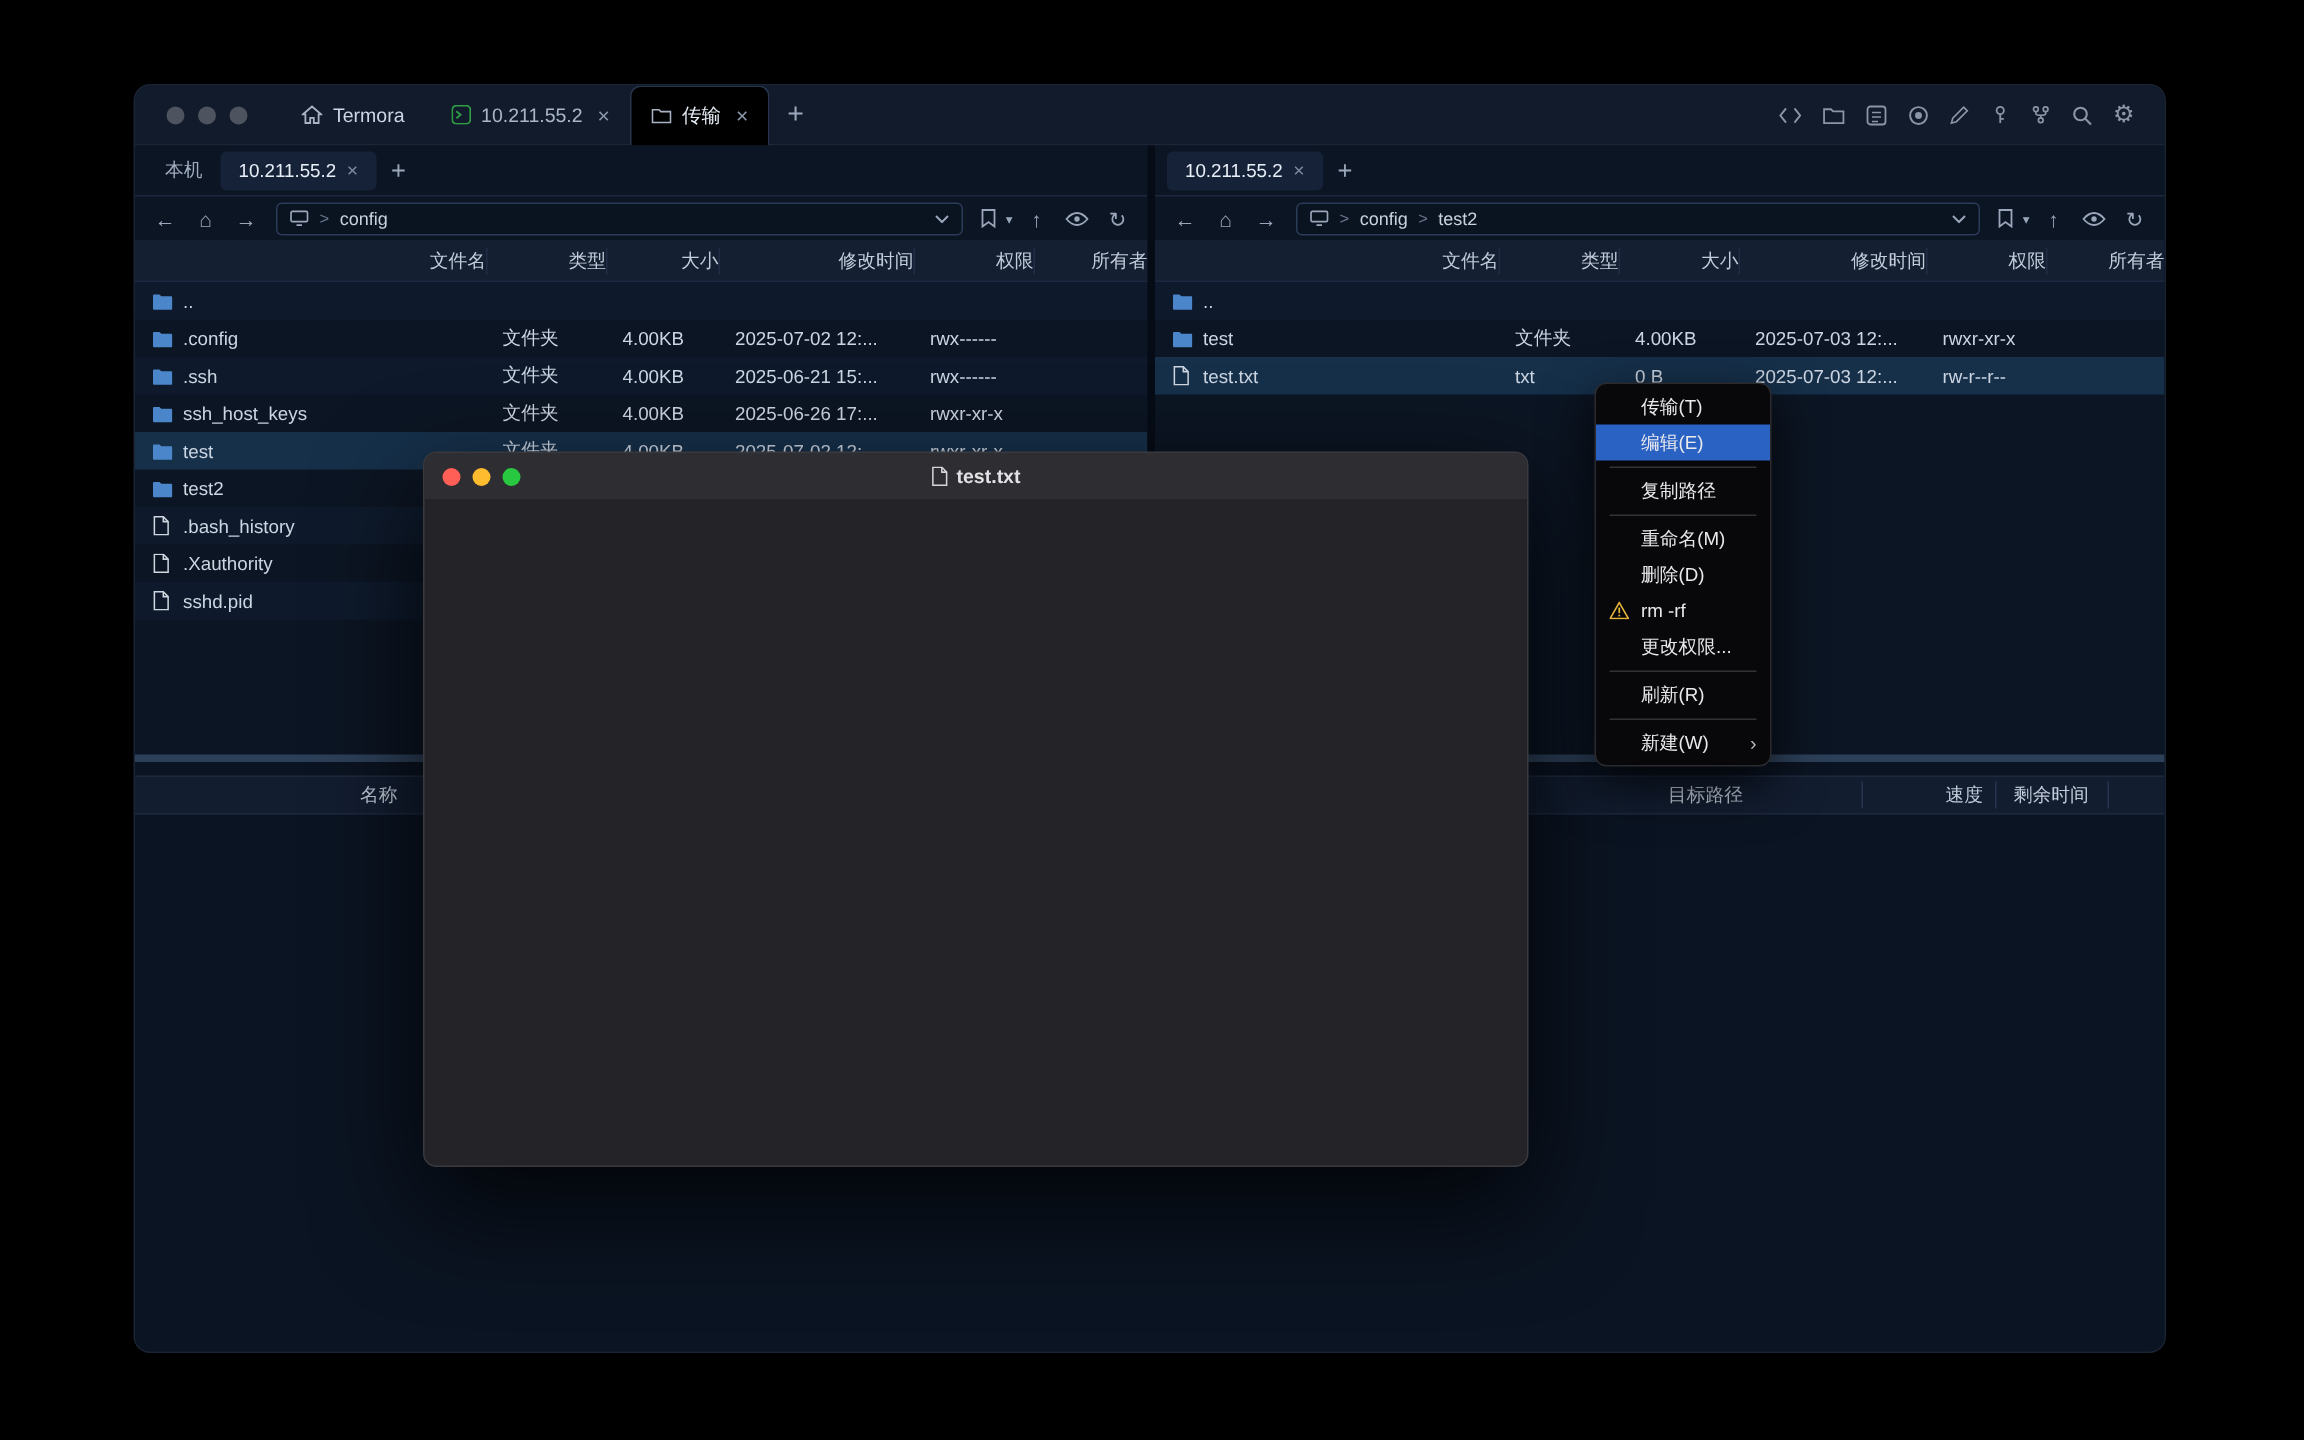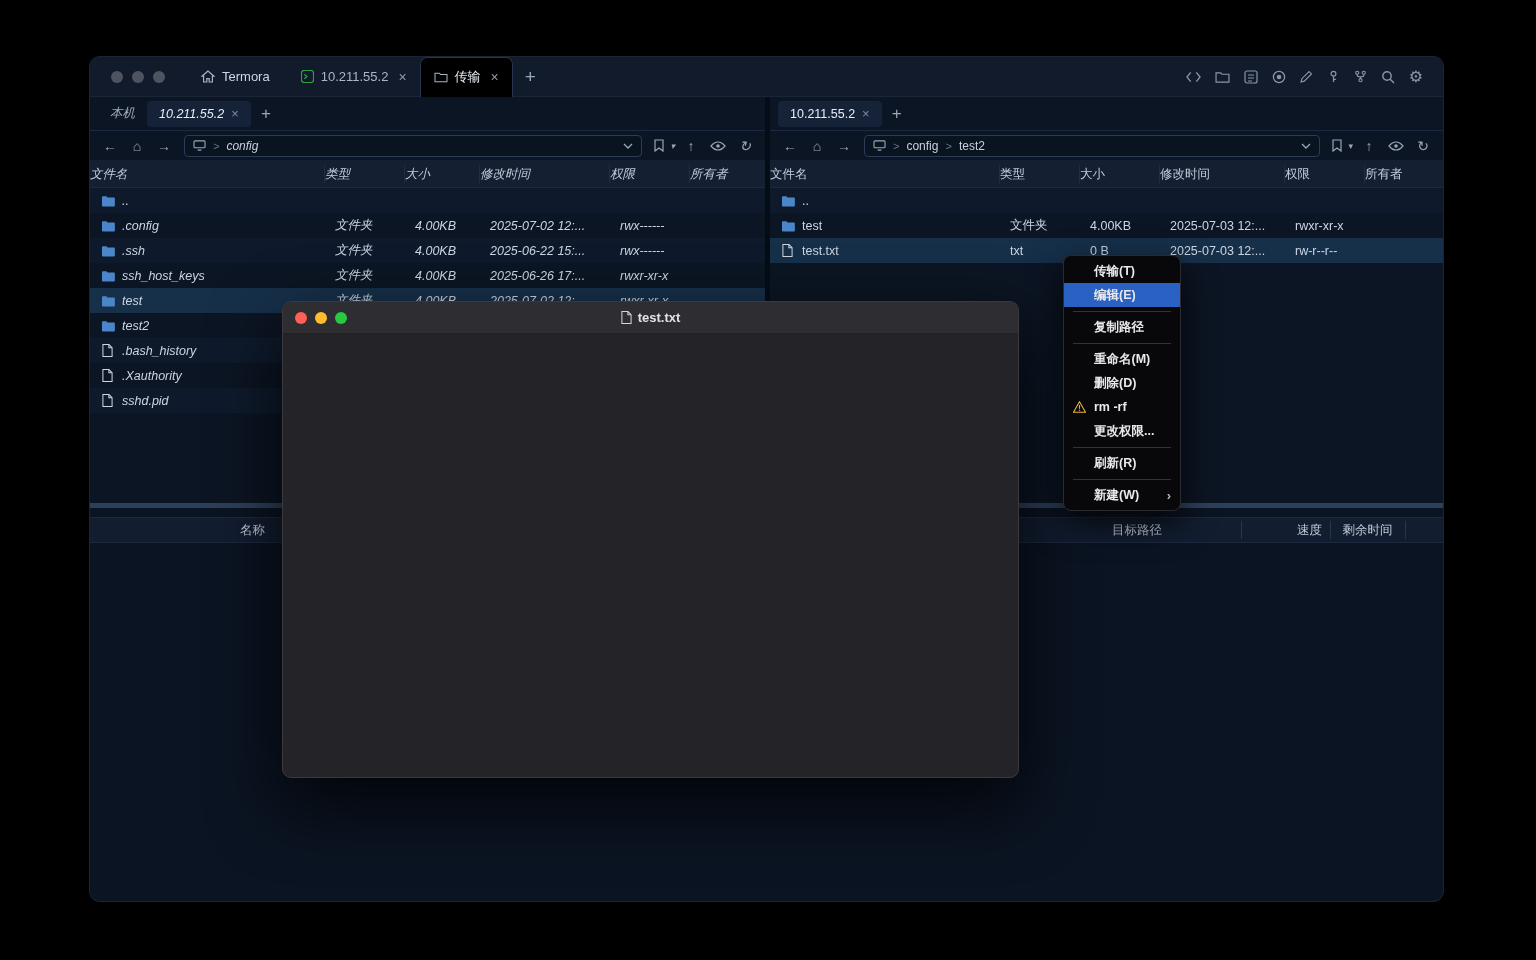--- a/index.html
+++ b/index.html
@@ -24,21 +24,21 @@
                  border-radius:7px 7px 0 0; color:#e7edf6; }
   .tclose { color:#8d98ab; font-size:14px; margin-left:3px; }
   .newtab { color:#9aa7bb; font-size:19px; margin-left:12px; font-weight:300; }
   .tb-icons { margin-left:auto; display:flex; align-items:center; gap:14px;
               padding-right:20px; color:#8a95a8; }
   .tb-icons .gear { font-size:16px; line-height:1; }
 
   
   .panes { position:absolute; left:0; top:40px; width:1353px; height:406px; display:flex; }
   .pane { display:flex; flex-direction:column; background:#0c1523; }
-  .pane.left { width:675px;font-style:italic; }
+  .pane.left { width:675px; }
   .pane.right { width:673px; }
   .vsplit { width:5px; background:#060c16; }
 
   .subtabs { height:34px; display:flex; align-items:center; padding:0 8px;
              border-bottom:1px solid #1d2940; }
   .stab { height:26px; display:flex; align-items:center; gap:7px; padding:0 12px;
           font-size:12.5px; color:#9fabbe; border-radius:4px; }
   .stab.active { color:#e8eef7; background:#152238; }
   .sclose { color:#7f8ba0; font-size:13px; }
   .snew { color:#9aa7bb; font-size:17px; margin-left:10px; font-weight:300; }
@@ -51,21 +51,21 @@
   .psep { color:#67758c; font-size:11px; }
   .pchev { margin-left:auto; display:flex; }
   .toolico { display:flex; align-items:center; color:#9aa7bb; padding:0 3px; }
   .ddarrow { font-size:9px; color:#9aa7bb; margin-left:-2px; }
 
   
   .lgrid { display:grid; grid-template-columns:235px 80px 75px 130px 80px 1fr; }
   .rgrid { display:grid; grid-template-columns:230px 80px 80px 125px 80px 1fr; }
   .thead { height:28px; align-items:center; background:#141f32;
            border-bottom:1px solid #1d2940; font-size:12.5px; color:#c2ccda; }
-  .thead > div { text-align:left; border-right:1px solid #202d45; height:18px; line-height:18px; }
+  .thead > div { text-align:right; border-right:1px solid #202d45; height:18px; line-height:18px; }
   .thead > div:last-child { border-right:none; }
   .rows { flex:1; overflow:hidden; }
   .frow { height:25px; align-items:center; font-size:12.5px; color:#ccd5e2; }
   .frow:nth-child(odd) { background:#0e1a2c; }
   .frow.sel { background:#16304a; }
   .cell { padding-left:10px; white-space:nowrap; overflow:hidden; }
   .c-name { display:flex; align-items:center; gap:7px; }
   .fico { display:flex; width:15px; justify-content:center; }
 
   
@@ -73,21 +73,21 @@
   .bottom { position:absolute; left:0; top:451px; width:1353px; height:393px; background:#0b1422;text-decoration:underline; }
   .bhead { position:absolute; left:0; top:9px; width:1353px; height:26px; background:#121d30;
            border-top:1px solid #1d2940; border-bottom:1px solid #1d2940;
            font-size:12.5px; color:#c2ccda; }
   .bh { position:absolute; top:0; height:24px; line-height:24px; text-align:center; }
   .bdiv { position:absolute; top:3px; width:1px; height:18px; background:#26344e; }
 
   
   .menu { position:absolute; left:1063px; top:255px; width:118px; background:#08080a;
           border:1px solid #2a2a2f; border-radius:8px; padding:3px 0; z-index:40;
-          box-shadow:0 12px 34px rgba(0,0,0,.75); font-size:12.5px; color:#e9e9ec;font-weight:bold; }
+          box-shadow:0 12px 34px rgba(0,0,0,.75); font-size:12.5px; color:#e9e9ec; }
   .mi { height:24px; display:flex; align-items:center; padding:0 9px 0 30px; position:relative; }
   .mi.hl { background:#2a62c4; }
   .mi .warn { position:absolute; left:9px; top:6px; }
   .mi .sub { margin-left:auto; color:#b9b9c0; font-size:13px; }
   .msep { height:1px; background:#323237; margin:3.5px 9px; }
 
   
   .editor { position:absolute; left:282px; top:301px; width:737px; height:477px;
             border-radius:9px; overflow:hidden; background:#242428; z-index:30;
             border:1px solid #3a3a3e; box-shadow:0 26px 70px rgba(0,0,0,.78); }
@@ -298,21 +298,21 @@
             <div class="cell c-name">
                 <span class="fico">
                   <svg width="14" height="12" viewBox="0 0 16 14">
                     <path d="M1 2.5c0-.6.4-1 1-1h4L7.5 3H15c.6 0 1 .4 1 1v8.5c0 .6-.4 1-1 1H2c-.6 0-1-.4-1-1z" fill="#4a86c9"></path>
                   </svg>
                 </span>
                 <span>.ssh</span>
               </div>
             <div class="cell">文件夹</div>
             <div class="cell">4.00KB</div>
-            <div class="cell">2025-06-22 15:...</div>
+            <div class="cell">2025-06-21 15:...</div>
             <div class="cell">rwx------</div>
             <div class="cell"></div>
           </div>
 
           <div class="frow lgrid">
             <div class="cell c-name">
                 <span class="fico">
                   <svg width="14" height="12" viewBox="0 0 16 14">
                     <path d="M1 2.5c0-.6.4-1 1-1h4L7.5 3H15c.6 0 1 .4 1 1v8.5c0 .6-.4 1-1 1H2c-.6 0-1-.4-1-1z" fill="#4a86c9"></path>
                   </svg>

